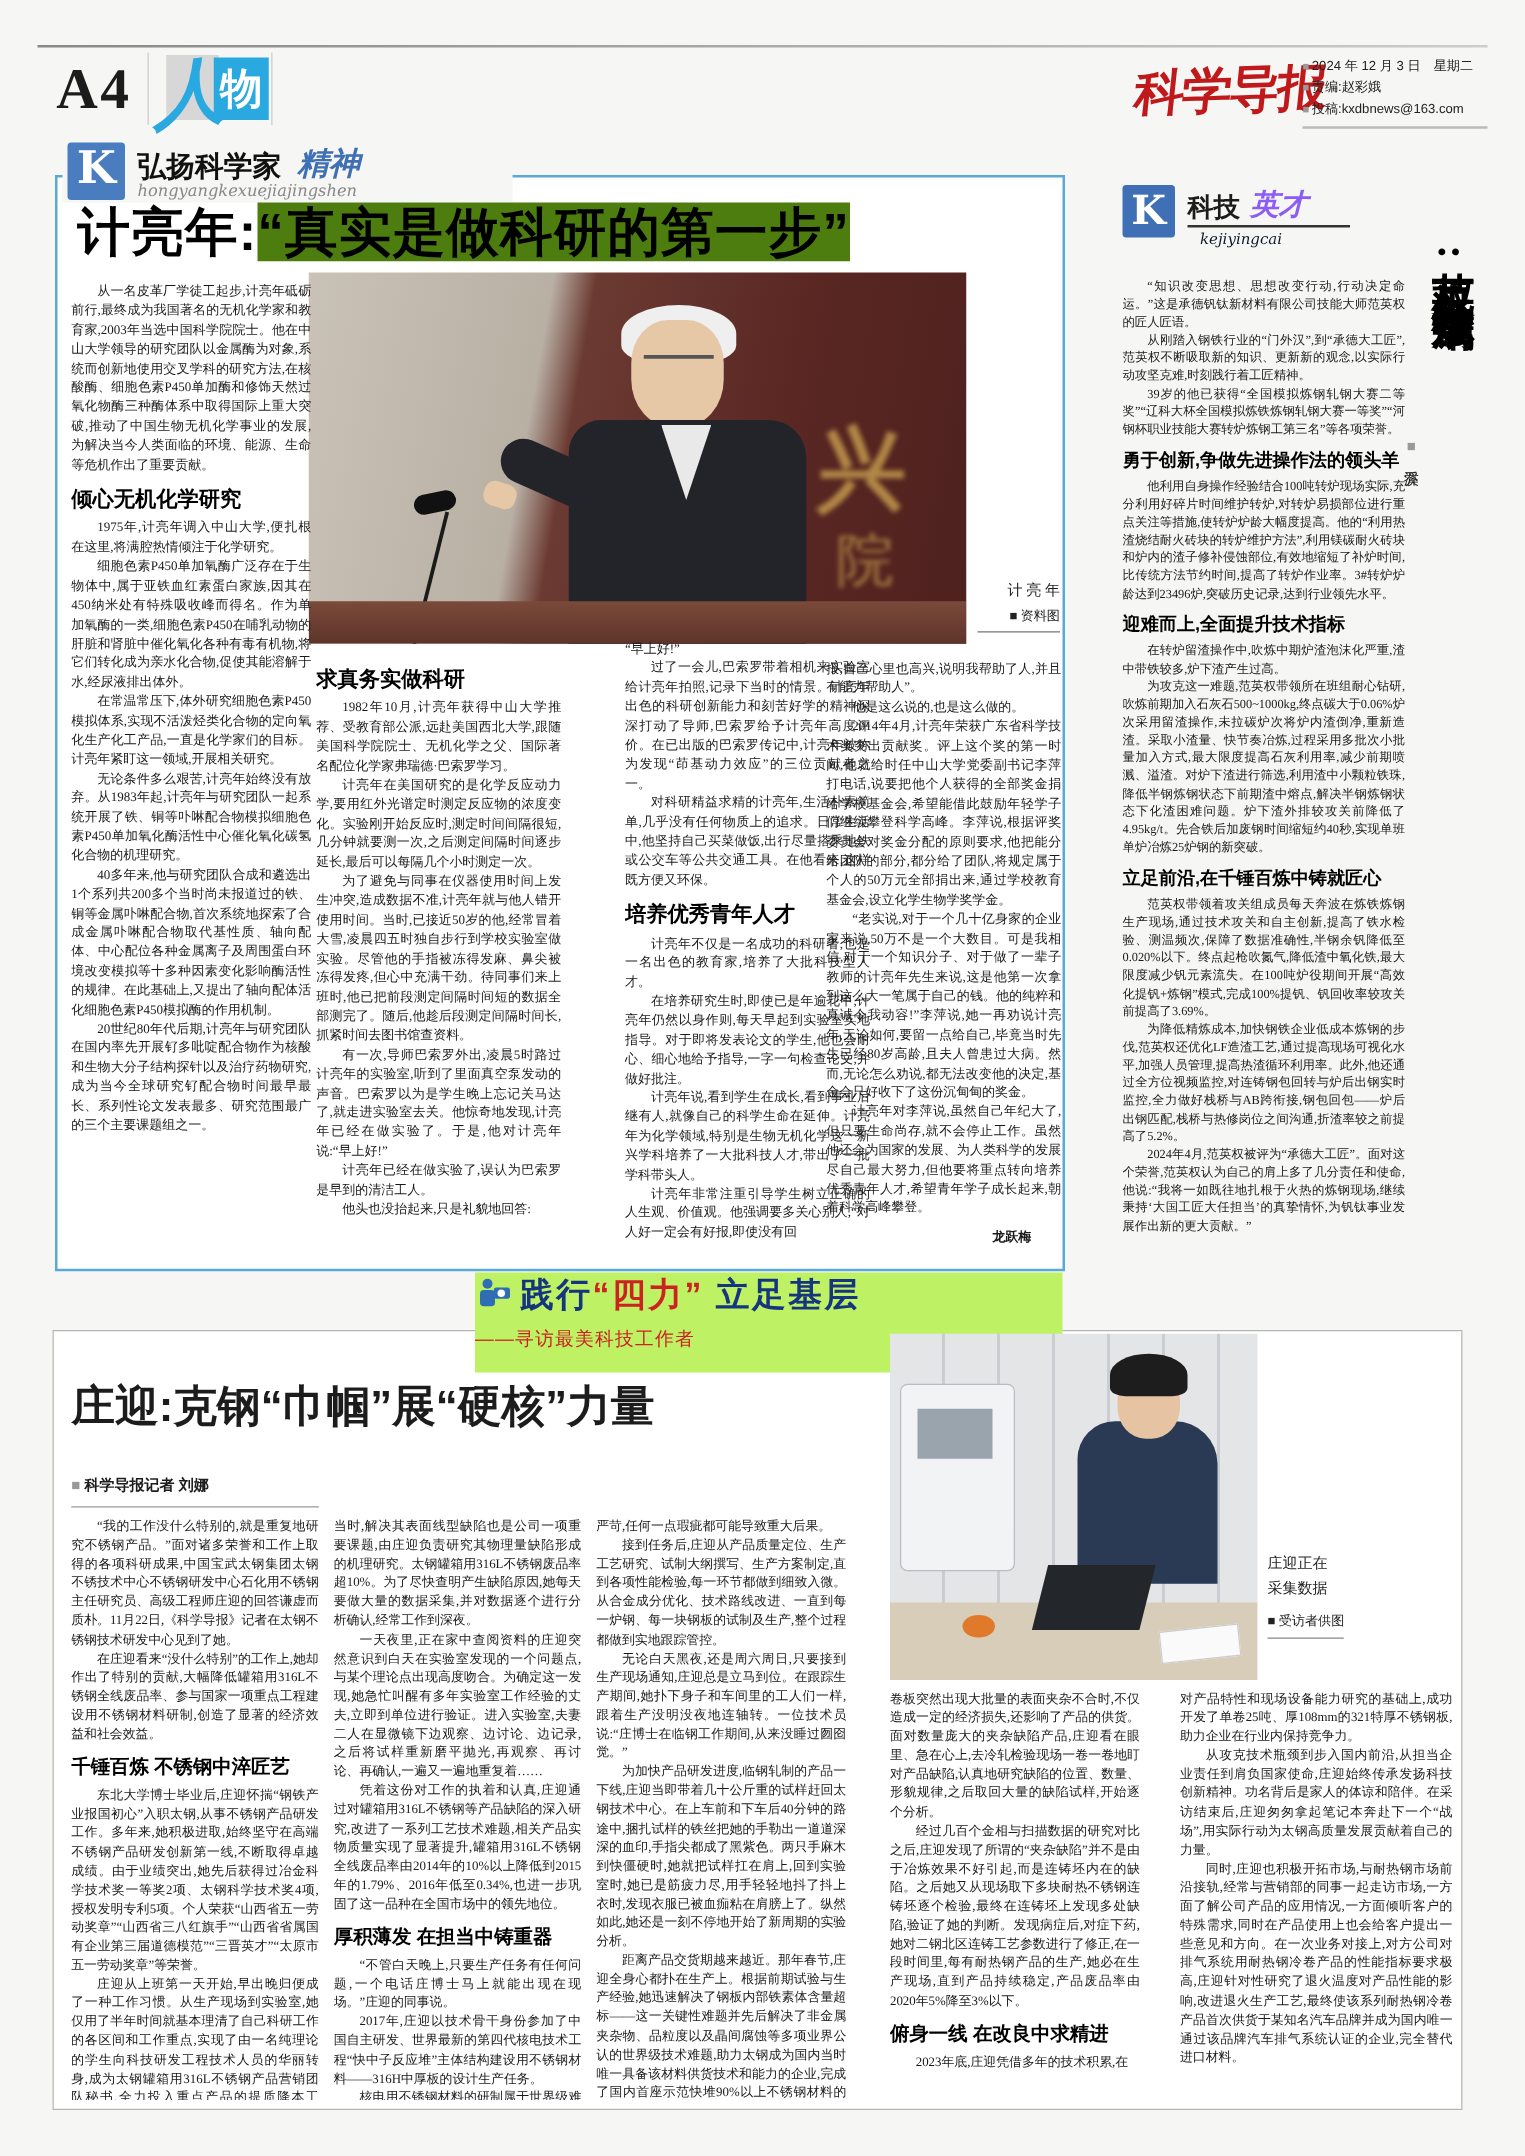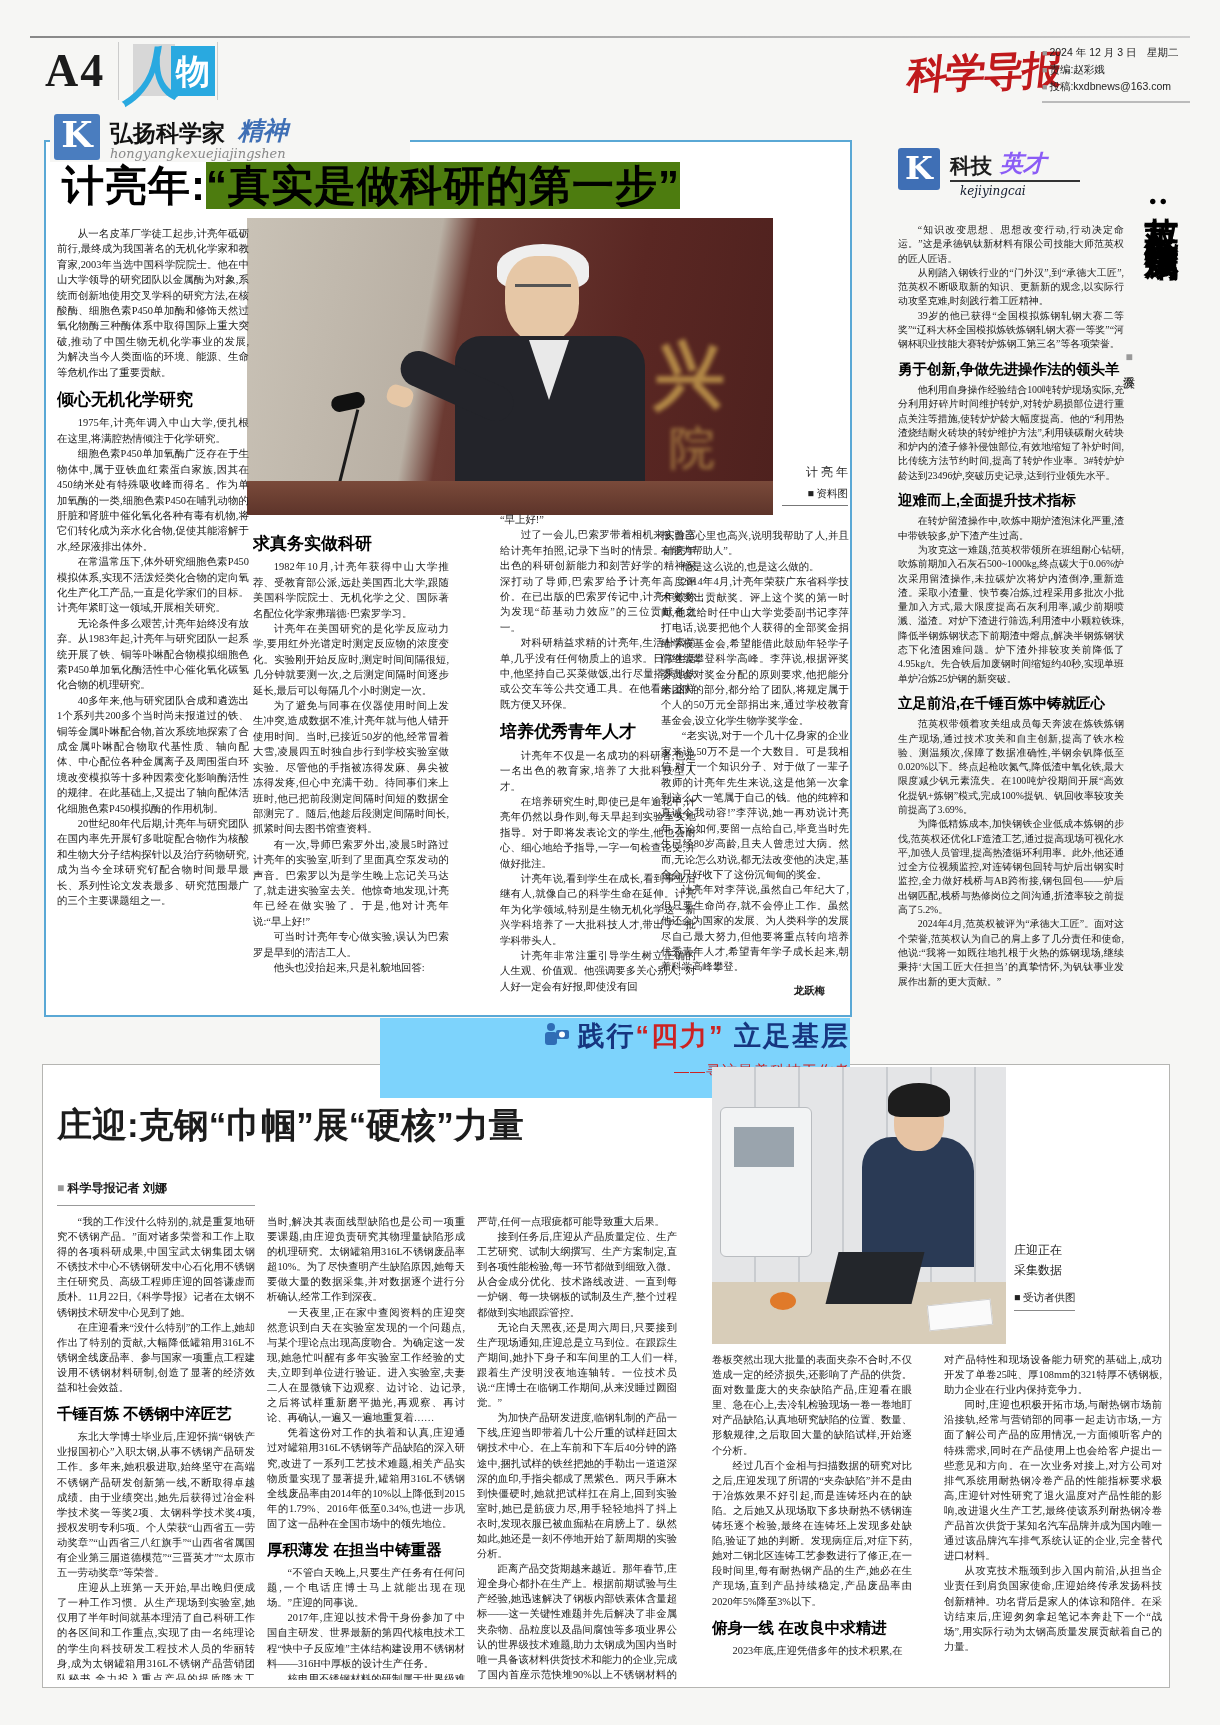--- a/index.html
+++ b/index.html
@@ -55,21 +55,21 @@
   .rb-t2 { position:absolute; left:102px; top:2px; font-size:23px; font-style:italic; font-weight:bold; color:#8b5cf6; font-family:"DejaVu Serif",serif; }
   .rb-rule { position:absolute; left:52px; top:34px; width:130px; height:2px; background:#333; }
   .rb-py { position:absolute; left:62px; top:38px; font-style:italic; color:#0f172a; font-size:12px; font-family:"DejaVu Serif",serif; }
   .rcol { left:898px; top:207px; width:226px; height:821px; font-size:9.9px; line-height:14.3px;margin-top:16px; }
   .rcol .subhead { font-size:14.5px; margin:10px 0 7px 0; }
   .vtitle { left:1136px; top:190px; width:48px; height:390px; writing-mode:vertical-rl; font-family:"Liberation Serif",serif; font-weight:bold; font-size:34px; letter-spacing:2px; color:#000; }
   .vbyline { left:1120px; top:350px; writing-mode:vertical-rl; font-size:12px; color:#222; font-family:"Liberation Sans",sans-serif; }
   .vbyline .sq { color:#999; }
   
   .bot-box { left:42px; top:1064px; width:1128px; height:624px; border:1px solid #b5b5b2; background:#fff; }
-  .bbanner { left:380px; top:1018px; width:470px; height:80px; background:#7dd3fc; text-align:right; }
+  .bbanner { left:380px; top:1018px; width:470px; height:80px; background:#bef264; text-align:left; }
   .bb-l1 { font-family:"Liberation Sans",sans-serif; font-size:27px; font-weight:bold; color:#16357f; letter-spacing:2px; }
   .bb-l1 .q { color:#c22; }
   .bb-icon { display:inline-block; vertical-align:-4px; margin-right:6px; }
   .bb-l2 { margin-top:6px; font-family:"Liberation Sans",sans-serif; font-size:15px; color:#c22; letter-spacing:1px; }
   .bot-hl { left:57px; top:1102px; width:640px; font-family:"Liberation Sans",sans-serif; font-weight:bold; font-size:35px; white-space:nowrap; }
   .bot-by { left:57px; top:1180px; width:198px; font-family:"Liberation Sans",sans-serif; font-size:12px; font-weight:bold; border-bottom:1px solid #999; padding-bottom:8px; }
   .bot-by .sq { color:#999; }
   .bcol { font-size:10.3px; line-height:15.1px; }
   .bcol .subhead { font-size:15.5px; margin:11px 0 8px 0; }
   
@@ -142,21 +142,21 @@
     <p>无论条件多么艰苦,计亮年始终没有放弃。从1983年起,计亮年与研究团队一起系统开展了铁、铜等卟啉配合物模拟细胞色素P450单加氧化酶活性中心催化氧化碳氢化合物的机理研究。</p>
     <p>40多年来,他与研究团队合成和遴选出1个系列共200多个当时尚未报道过的铁、铜等金属卟啉配合物,首次系统地探索了合成金属卟啉配合物取代基性质、轴向配体、中心配位各种金属离子及周围蛋白环境改变模拟等十多种因素变化影响酶活性的规律。在此基础上,又提出了轴向配体活化细胞色素P450模拟酶的作用机制。</p>
     <p>20世纪80年代后期,计亮年与研究团队在国内率先开展钌多吡啶配合物作为核酸和生物大分子结构探针以及治疗药物研究,成为当今全球研究钌配合物时间最早最长、系列性论文发表最多、研究范围最广的三个主要课题组之一。</p>
   </div>
 <div class="abs col" style="left:253px; top:524px; width:196px; height:491px;">
     <h3 class="subhead">求真务实做科研</h3>
     <p>1982年10月,计亮年获得中山大学推荐、受教育部公派,远赴美国西北大学,跟随美国科学院院士、无机化学之父、国际著名配位化学家弗瑞德·巴索罗学习。</p>
     <p>计亮年在美国研究的是化学反应动力学,要用红外光谱定时测定反应物的浓度变化。实验刚开始反应时,测定时间间隔很短,几分钟就要测一次,之后测定间隔时间逐步延长,最后可以每隔几个小时测定一次。</p>
     <p>为了避免与同事在仪器使用时间上发生冲突,造成数据不准,计亮年就与他人错开使用时间。当时,已接近50岁的他,经常冒着大雪,凌晨四五时独自步行到学校实验室做实验。尽管他的手指被冻得发麻、鼻尖被冻得发疼,但心中充满干劲。待同事们来上班时,他已把前段测定间隔时间短的数据全部测完了。随后,他趁后段测定间隔时间长,抓紧时间去图书馆查资料。</p>
     <p>有一次,导师巴索罗外出,凌晨5时路过计亮年的实验室,听到了里面真空泵发动的声音。巴索罗以为是学生晚上忘记关马达了,就走进实验室去关。他惊奇地发现,计亮年已经在做实验了。于是,他对计亮年说:“早上好!”</p>
-    <p>可当时计亮年专心做实验,误认为巴索罗是早到的清洁工人。</p>
+    <p>计亮年已经在做实验了,误认为巴索罗是早到的清洁工人。</p>
     <p>他头也没抬起来,只是礼貌地回答:</p>
   </div>
 <div class="abs col" style="left:457px; top:512px; width:196px; height:487px;margin-left:43px;">
     <p class="f">“早上好!”</p>
     <p>过了一会儿,巴索罗带着相机来实验室给计亮年拍照,记录下当时的情景。计亮年出色的科研创新能力和刻苦好学的精神深深打动了导师,巴索罗给予计亮年高度评价。在已出版的巴索罗传记中,计亮年被称为发现“茚基动力效应”的三位贡献者之一。</p>
     <p>对科研精益求精的计亮年,生活朴素简单,几乎没有任何物质上的追求。日常生活中,他坚持自己买菜做饭,出行尽量搭乘地铁或公交车等公共交通工具。在他看来,这样既方便又环保。</p>
     <h3 class="subhead">培养优秀青年人才</h3>
     <p>计亮年不仅是一名成功的科研者,也是一名出色的教育家,培养了大批科技型人才。</p>
     <p>在培养研究生时,即使已是年逾花甲,计亮年仍然以身作则,每天早起到实验室实地指导。对于即将发表论文的学生,他也会耐心、细心地给予指导,一字一句检查论文,并做好批注。</p>
     <p>计亮年说,看到学生在成长,看到事业后继有人,就像自己的科学生命在延伸。计亮年为化学领域,特别是生物无机化学这一新兴学科培养了一大批科技人才,带出了一批学科带头人。</p>
@@ -254,15 +254,15 @@
 </div>
 
 <div class="abs col bcol" style="left:712px; top:1352px; width:200px; height:330px;">
     <p class="f">卷板突然出现大批量的表面夹杂不合时,不仅造成一定的经济损失,还影响了产品的供货。面对数量庞大的夹杂缺陷产品,庄迎看在眼里、急在心上,去冷轧检验现场一卷一卷地盯对产品缺陷,认真地研究缺陷的位置、数量、形貌规律,之后取回大量的缺陷试样,开始逐个分析。</p>
     <p>经过几百个金相与扫描数据的研究对比之后,庄迎发现了所谓的“夹杂缺陷”并不是由于冶炼效果不好引起,而是连铸坯内在的缺陷。之后她又从现场取下多块耐热不锈钢连铸坯逐个检验,最终在连铸坯上发现多处缺陷,验证了她的判断。发现病症后,对症下药,她对二钢北区连铸工艺参数进行了修正,在一段时间里,每有耐热钢产品的生产,她必在生产现场,直到产品持续稳定,产品废品率由2020年5%降至3%以下。</p>
     <h3 class="subhead">俯身一线 在改良中求精进</h3>
     <p>2023年底,庄迎凭借多年的技术积累,在</p>
   </div>
 <div class="abs col bcol" style="left:944px; top:1352px; width:218px; height:330px;">
     <p class="f">对产品特性和现场设备能力研究的基础上,成功开发了单卷25吨、厚108mm的321特厚不锈钢板,助力企业在行业内保持竞争力。</p>
+    <p>从攻克技术瓶颈到步入国内前沿,从担当企业责任到肩负国家使命,庄迎始终传承发扬科技创新精神。功名背后是家人的体谅和陪伴。在采访结束后,庄迎匆匆拿起笔记本奔赴下一个“战场”,用实际行动为太钢高质量发展贡献着自己的力量。</p>
     <p>同时,庄迎也积极开拓市场,与耐热钢市场前沿接轨,经常与营销部的同事一起走访市场,一方面了解公司产品的应用情况,一方面倾听客户的特殊需求,同时在产品使用上也会给客户提出一些意见和方向。在一次业务对接上,对方公司对排气系统用耐热钢冷卷产品的性能指标要求极高,庄迎针对性研究了退火温度对产品性能的影响,改进退火生产工艺,最终使该系列耐热钢冷卷产品首次供货于某知名汽车品牌并成为国内唯一通过该品牌汽车排气系统认证的企业,完全替代进口材料。</p>
-    <p>从攻克技术瓶颈到步入国内前沿,从担当企业责任到肩负国家使命,庄迎始终传承发扬科技创新精神。功名背后是家人的体谅和陪伴。在采访结束后,庄迎匆匆拿起笔记本奔赴下一个“战场”,用实际行动为太钢高质量发展贡献着自己的力量。</p>
   </div>
 
 </body></html>

